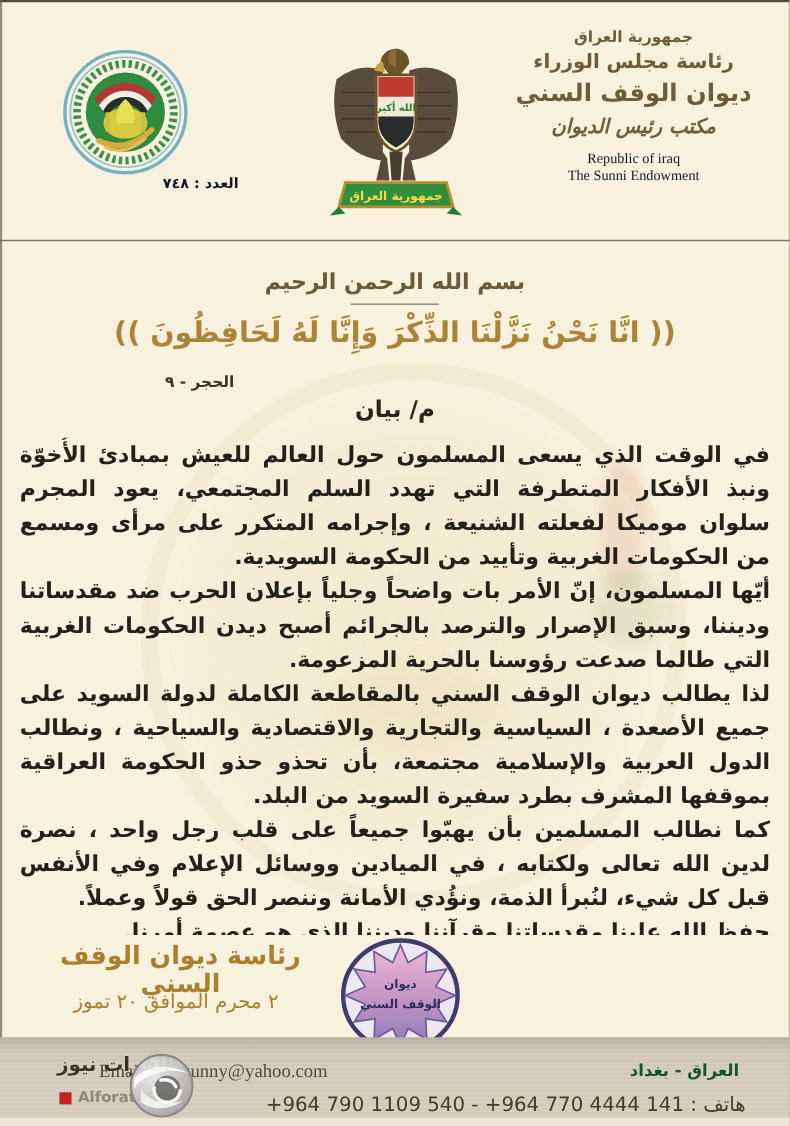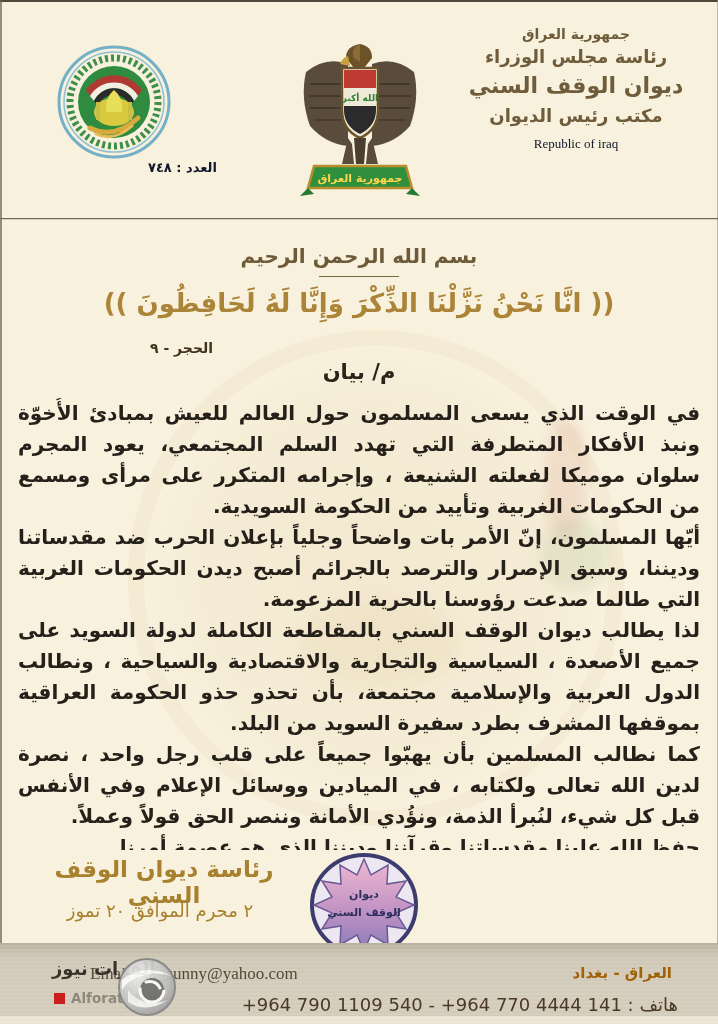--- a/index.html
+++ b/index.html
@@ -11,21 +11,21 @@
   .edge-right{position:absolute;top:0;right:0;bottom:0;width:1px;background:#9a937f;opacity:.6;}
 
   
   .seal-left{position:absolute;left:56px;top:40px;width:116px;height:130px;}
   .issue-no{position:absolute;left:148px;top:160px;font-size:13px;font-weight:bold;color:#0f172a;direction:rtl;}
   .eagle{position:absolute;left:296px;top:26px;width:128px;height:176px;}
   .masthead{position:absolute;right:14px;top:24px;width:256px;text-align:center;color:#6f5c3a;direction:rtl;}
   .masthead .c1{font-size:14px;font-weight:bold;line-height:20px;}
   .masthead .c2{font-size:18px;font-weight:bold;line-height:26px;}
   .masthead .c3{font-size:22px;font-weight:bold;line-height:32px;}
-  .masthead .c4{font-size:18px;font-weight:bold;line-height:28px;letter-spacing:2px;}
+  .masthead .c4{font-size:18px;font-weight:bold;line-height:28px;letter-spacing:2px;font-style:italic;}
   .masthead-en{margin-top:6px;color:#0f172a;font-family:"Liberation Serif",serif;direction:ltr;}
   .masthead-en div{font-size:13px;line-height:16px;}
   .header-rule{position:absolute;top:218px;left:0;width:718px;height:1px;background:#716a59;box-shadow:0 1px 0 rgba(113,106,89,.25);}
 
   
   .basmala{position:absolute;left:0;top:244px;width:718px;text-align:center;font-size:20px;font-weight:bold;color:#6d5a38;direction:rtl;}
   .basmala-flourish{position:absolute;left:319px;top:276px;width:80px;height:1px;background:#7d6a46;}
   .verse{position:absolute;left:0;top:288px;width:718px;text-align:center;font-size:26px;font-weight:bold;color:#ab8438;direction:rtl;}
   .verse-ref{position:absolute;left:150px;top:340px;font-size:14px;font-weight:bold;color:#41331c;direction:rtl;}
   .subject{position:absolute;left:0;top:360px;width:718px;text-align:center;font-size:21px;font-weight:bold;color:#2a241a;direction:rtl;}
@@ -46,21 +46,21 @@
   .sig-title{position:absolute;left:24px;top:856px;width:280px;text-align:center;font-size:23px;font-weight:bold;color:#a8812f;direction:rtl;}
   .sig-date{position:absolute;left:50px;top:900px;width:220px;text-align:center;font-size:18px;font-weight:normal;color:#a8812f;direction:rtl;}
   .stamp{position:absolute;left:306px;top:850px;width:116px;height:110px;}
 
   
   .footer-band{position:absolute;left:0;top:943px;width:718px;height:81px;
       background:linear-gradient(#bdb5a4 0%,#d3cbba 18%,#d8d0bf 60%,#d6cebd 100%);}
   .footer-band::after{content:"";position:absolute;inset:0;
       background:repeating-linear-gradient(180deg,rgba(0,0,0,.025) 0 2px,rgba(255,255,255,.02) 2px 4px);}
   .footer-bottom-strip{position:absolute;left:0;bottom:0;width:718px;height:8px;background:#efe8d8;}
-  .footer-right{position:absolute;right:46px;top:964px;text-align:center;direction:rtl;color:#a16207;z-index:3;}
+  .footer-right{position:absolute;right:46px;top:964px;text-align:center;direction:rtl;color:#14532d;z-index:3;}
   .footer-loc{font-size:15px;font-weight:bold;}
   .footer-phone{position:absolute;right:40px;top:994px;font-size:18px;font-weight:normal;color:#4a3a24;direction:rtl;white-space:nowrap;z-index:3;}
   .footer-phone .nums{direction:ltr;unicode-bidi:isolate;}
   .footer-email{position:absolute;left:90px;top:964px;font-family:"Liberation Serif",serif;font-size:17px;color:#55493a;z-index:2;white-space:nowrap;}
 
   
   .alforat-ar{position:absolute;left:52px;top:958px;font-size:18px;font-weight:bold;color:#39322a;direction:rtl;z-index:4;text-shadow:0 0 2px rgba(255,255,255,.35);}
   .alforat-en{position:absolute;left:54px;top:990px;display:flex;align-items:center;gap:6px;z-index:4;}
   .alforat-sq{width:11px;height:11px;background:#c9201d;}
   .alforat-en span{font-size:13.5px;font-weight:bold;color:#8d887c;font-family:"DejaVu Sans",sans-serif;}
@@ -132,20 +132,21 @@
     <text x="64" y="156" font-size="11" text-anchor="middle" fill="#ffd54f" font-weight="bold" font-family="DejaVu Sans">جمهورية العراق</text>
   </svg>
 
   <div class="masthead">
     <div class="c1">جمهورية العراق</div>
     <div class="c2">رئاسة مجلس الوزراء</div>
     <div class="c3">ديوان الوقف السني</div>
     <div class="c4">مكتب رئيس الديوان</div>
     <div class="masthead-en">
       <div>Republic of iraq</div>
+      <div>The Sunni Endowment</div>
     </div>
   </div>
 
   <div class="header-rule"></div>
 
   <div class="basmala">بسم الله الرحمن الرحيم</div>
   <div class="basmala-flourish"></div>
 
   <div class="verse">(( انَّا نَحْنُ نَزَّلْنَا الذِّكْرَ وَإِنَّا لَهُ لَحَافِظُونَ ))</div>
   <div class="verse-ref">الحجر - ٩</div>

